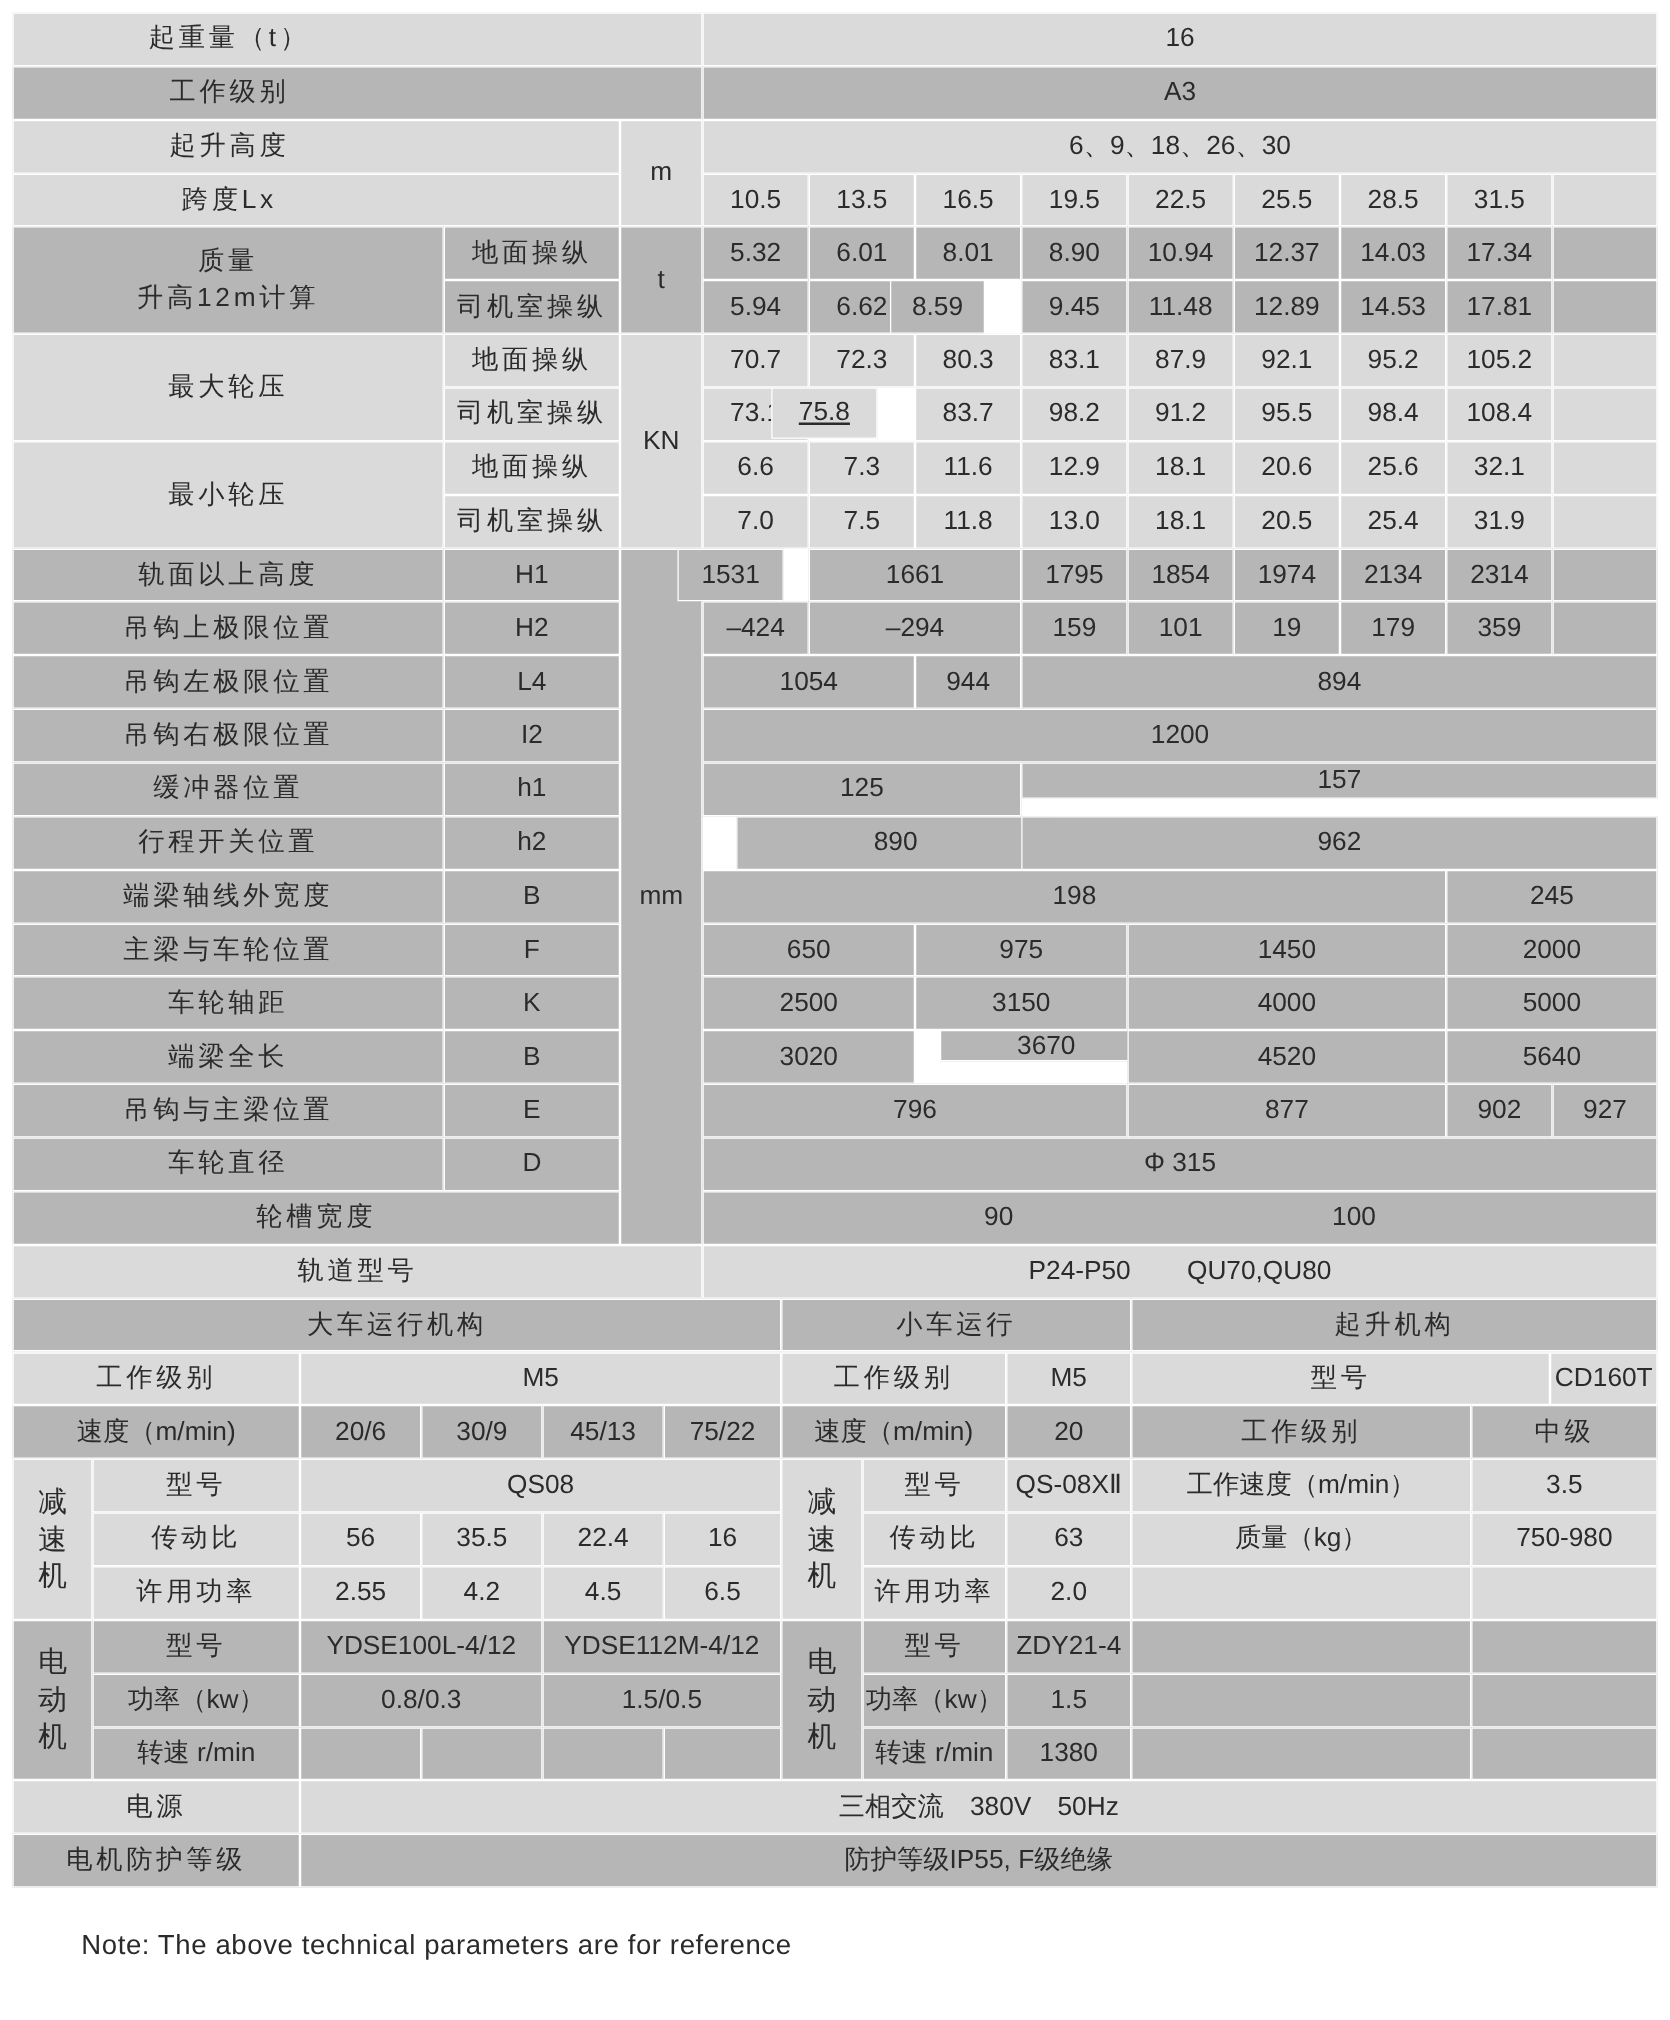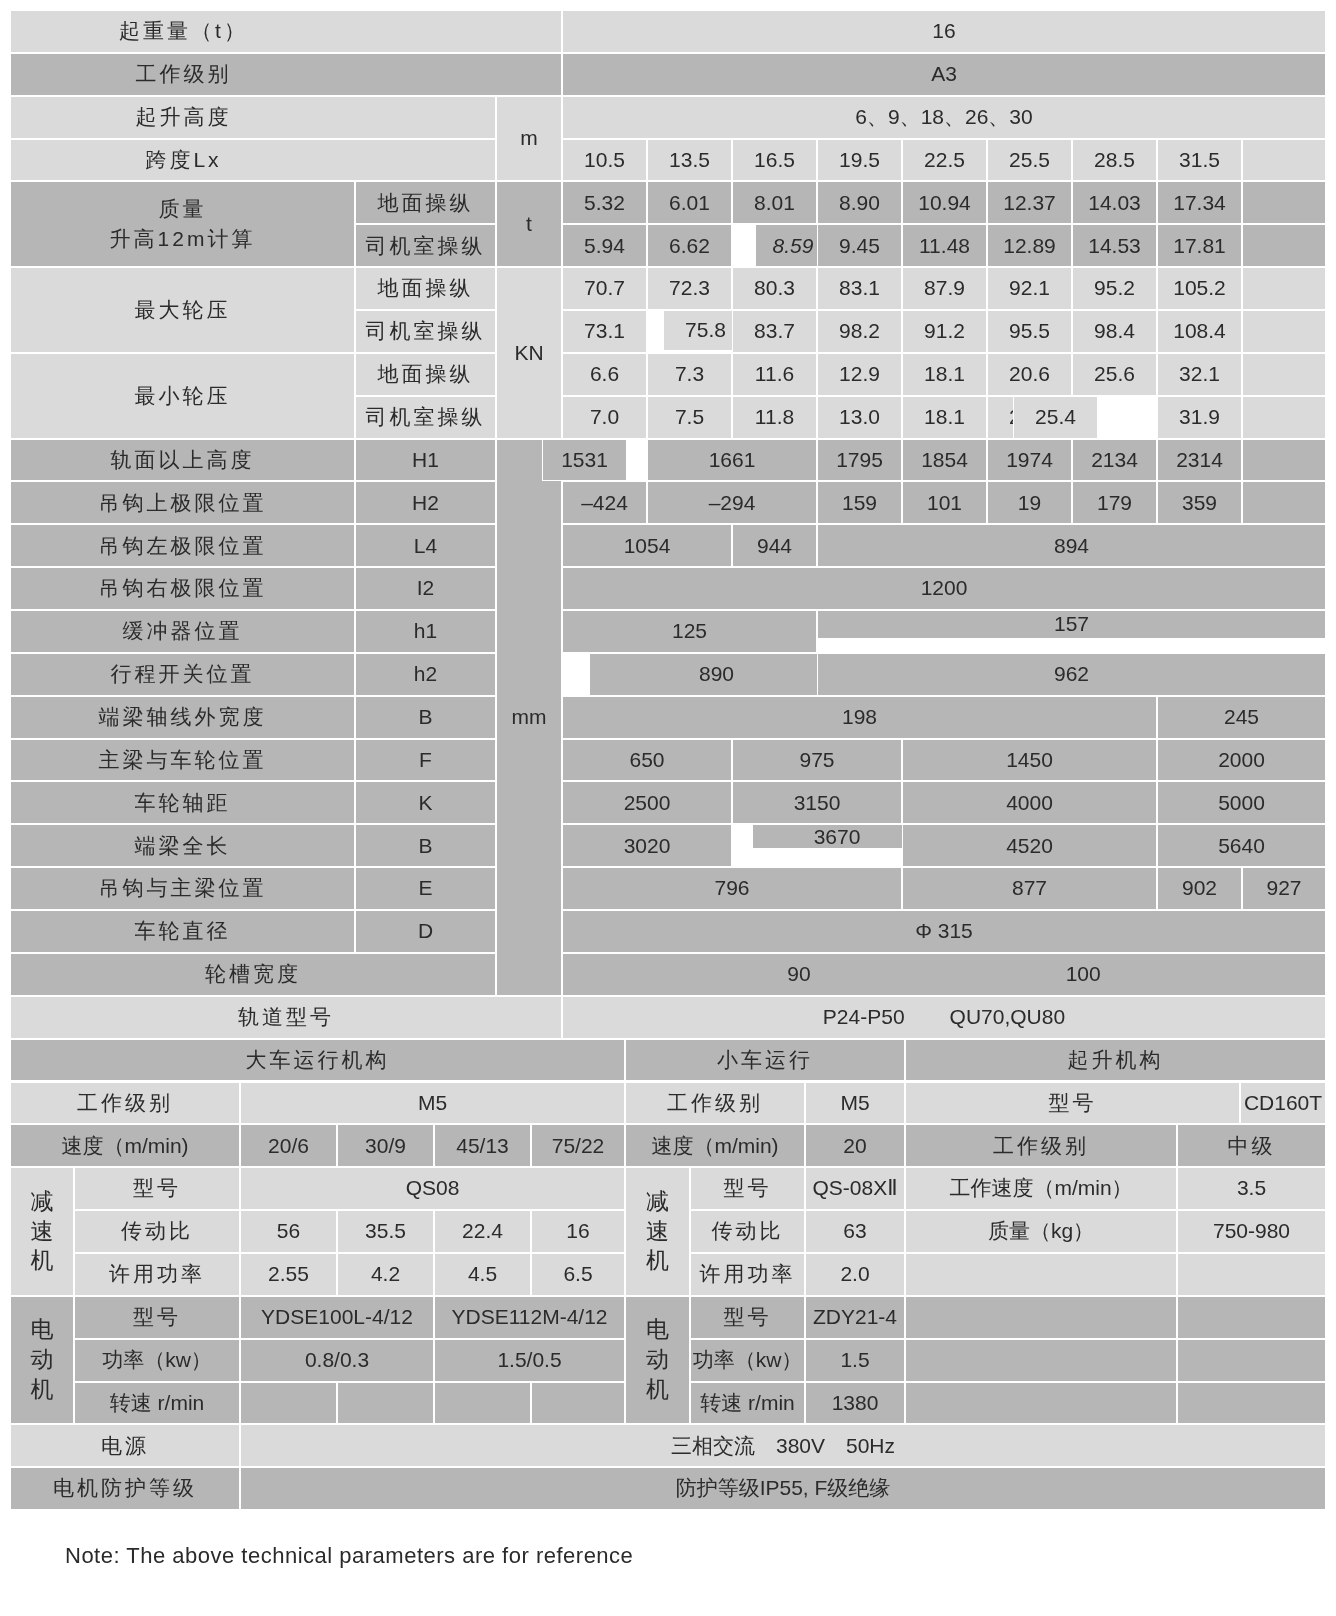--- a/index.html
+++ b/index.html
@@ -68,42 +68,42 @@
       <div class="cell dark" style="left: 732px; width: 85px; top: 181.44px; height: 42.86px;">8.01</div>
       <div class="cell dark" style="left: 817px; width: 85px; top: 181.44px; height: 42.86px;">8.90</div>
       <div class="cell dark" style="left: 902px; width: 85px; top: 181.44px; height: 42.86px;">10.94</div>
       <div class="cell dark" style="left: 987px; width: 85px; top: 181.44px; height: 42.86px;">12.37</div>
       <div class="cell dark" style="left: 1072px; width: 85px; top: 181.44px; height: 42.86px;">14.03</div>
       <div class="cell dark" style="left: 1157px; width: 85px; top: 181.44px; height: 42.86px;">17.34</div>
       <div class="cell dark" style="left: 1242px; width: 84px; top: 181.44px; height: 42.86px;"></div>
       <div class="cell dark lab" style="left: 355px; width: 141px; top: 224.3px; height: 42.86px;">司机室操纵</div>
       <div class="cell dark" style="left: 562px; width: 85px; top: 224.3px; height: 42.86px;">5.94</div>
       <div class="cell dark" style="left: 647px; width: 85px; top: 224.3px; height: 42.86px;">6.62</div>
-      <div class="cell dark" style="left: 755px; width: 76px; top: 224.3px; height: 42.86px; font-style: italic;">8.59</div>
+      <div class="cell dark" style="left: 712px; width: 76px; top: 224.3px; height: 42.86px;">8.59</div>
       <div class="cell dark" style="left: 817px; width: 85px; top: 224.3px; height: 42.86px;">9.45</div>
       <div class="cell dark" style="left: 902px; width: 85px; top: 224.3px; height: 42.86px;">11.48</div>
       <div class="cell dark" style="left: 987px; width: 85px; top: 224.3px; height: 42.86px;">12.89</div>
       <div class="cell dark" style="left: 1072px; width: 85px; top: 224.3px; height: 42.86px;">14.53</div>
       <div class="cell dark" style="left: 1157px; width: 85px; top: 224.3px; height: 42.86px;">17.81</div>
       <div class="cell dark" style="left: 1242px; width: 84px; top: 224.3px; height: 42.86px;"></div>
       <div class="cell light lab" style="left: 10px; width: 345px; top: 267.16px; height: 85.72px;">最大轮压</div>
       <div class="cell light lab" style="left: 355px; width: 141px; top: 267.16px; height: 42.86px;">地面操纵</div>
       <div class="cell light" style="left: 496px; width: 66px; top: 267.16px; height: 171.44px;">KN</div>
       <div class="cell light" style="left: 562px; width: 85px; top: 267.16px; height: 42.86px;">70.7</div>
       <div class="cell light" style="left: 647px; width: 85px; top: 267.16px; height: 42.86px;">72.3</div>
       <div class="cell light" style="left: 732px; width: 85px; top: 267.16px; height: 42.86px;">80.3</div>
       <div class="cell light" style="left: 817px; width: 85px; top: 267.16px; height: 42.86px;">83.1</div>
       <div class="cell light" style="left: 902px; width: 85px; top: 267.16px; height: 42.86px;">87.9</div>
       <div class="cell light" style="left: 987px; width: 85px; top: 267.16px; height: 42.86px;">92.1</div>
       <div class="cell light" style="left: 1072px; width: 85px; top: 267.16px; height: 42.86px;">95.2</div>
       <div class="cell light" style="left: 1157px; width: 85px; top: 267.16px; height: 42.86px;">105.2</div>
       <div class="cell light" style="left: 1242px; width: 84px; top: 267.16px; height: 42.86px;"></div>
       <div class="cell light lab" style="left: 355px; width: 141px; top: 310.02px; height: 42.86px;">司机室操纵</div>
       <div class="cell light" style="left: 562px; width: 85px; top: 310.02px; height: 42.86px;">73.1</div>
-      <div class="cell light" style="left: 663px; width: 85px; top: 310.02px; height: 41px;">75.8</div>
+      <div class="cell light" style="left: 617px; width: 85px; top: 310.02px; height: 41px; text-decoration: underline;">75.8</div>
       <div class="cell light" style="left: 732px; width: 85px; top: 310.02px; height: 42.86px;">83.7</div>
       <div class="cell light" style="left: 817px; width: 85px; top: 310.02px; height: 42.86px;">98.2</div>
       <div class="cell light" style="left: 902px; width: 85px; top: 310.02px; height: 42.86px;">91.2</div>
       <div class="cell light" style="left: 987px; width: 85px; top: 310.02px; height: 42.86px;">95.5</div>
       <div class="cell light" style="left: 1072px; width: 85px; top: 310.02px; height: 42.86px;">98.4</div>
       <div class="cell light" style="left: 1157px; width: 85px; top: 310.02px; height: 42.86px;">108.4</div>
       <div class="cell light" style="left: 1242px; width: 84px; top: 310.02px; height: 42.86px;"></div>
       <div class="cell light lab" style="left: 10px; width: 345px; top: 352.88px; height: 85.72px;">最小轮压</div>
       <div class="cell light lab" style="left: 355px; width: 141px; top: 352.88px; height: 42.86px;">地面操纵</div>
       <div class="cell light" style="left: 562px; width: 85px; top: 352.88px; height: 42.86px;">6.6</div>
@@ -115,21 +115,21 @@
       <div class="cell light" style="left: 1072px; width: 85px; top: 352.88px; height: 42.86px;">25.6</div>
       <div class="cell light" style="left: 1157px; width: 85px; top: 352.88px; height: 42.86px;">32.1</div>
       <div class="cell light" style="left: 1242px; width: 84px; top: 352.88px; height: 42.86px;"></div>
       <div class="cell light lab" style="left: 355px; width: 141px; top: 395.74px; height: 42.86px;">司机室操纵</div>
       <div class="cell light" style="left: 562px; width: 85px; top: 395.74px; height: 42.86px;">7.0</div>
       <div class="cell light" style="left: 647px; width: 85px; top: 395.74px; height: 42.86px;">7.5</div>
       <div class="cell light" style="left: 732px; width: 85px; top: 395.74px; height: 42.86px;">11.8</div>
       <div class="cell light" style="left: 817px; width: 85px; top: 395.74px; height: 42.86px;">13.0</div>
       <div class="cell light" style="left: 902px; width: 85px; top: 395.74px; height: 42.86px;">18.1</div>
       <div class="cell light" style="left: 987px; width: 85px; top: 395.74px; height: 42.86px;">20.5</div>
-      <div class="cell light" style="left: 1013px; width: 85px; top: 395.74px; height: 42.86px;">25.4</div>
+      <div class="cell light" style="left: 1072px; width: 85px; top: 395.74px; height: 42.86px;">25.4</div>
       <div class="cell light" style="left: 1157px; width: 85px; top: 395.74px; height: 42.86px;">31.9</div>
       <div class="cell light" style="left: 1242px; width: 84px; top: 395.74px; height: 42.86px;"></div>
       <div class="cell dark lab" style="left: 10px; width: 345px; top: 438.6px; height: 42.86px;">轨面以上高度</div>
       <div class="cell dark" style="left: 355px; width: 141px; top: 438.6px; height: 42.86px;">H1</div>
       <div class="cell dark" style="left: 496px; width: 66px; top: 438.6px; height: 557.18px;">mm</div>
       <div class="cell dark" style="left: 542px; width: 85px; top: 438.6px; height: 42.86px;">1531</div>
       <div class="cell dark" style="left: 647px; width: 170px; top: 438.6px; height: 42.86px;">1661</div>
       <div class="cell dark" style="left: 817px; width: 85px; top: 438.6px; height: 42.86px;">1795</div>
       <div class="cell dark" style="left: 902px; width: 85px; top: 438.6px; height: 42.86px;">1854</div>
       <div class="cell dark" style="left: 987px; width: 85px; top: 438.6px; height: 42.86px;">1974</div>

